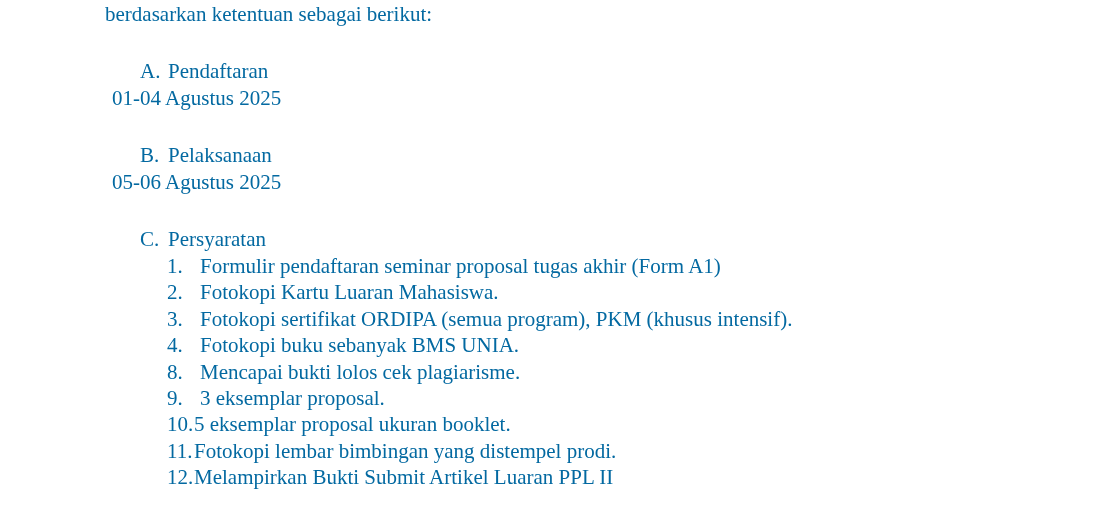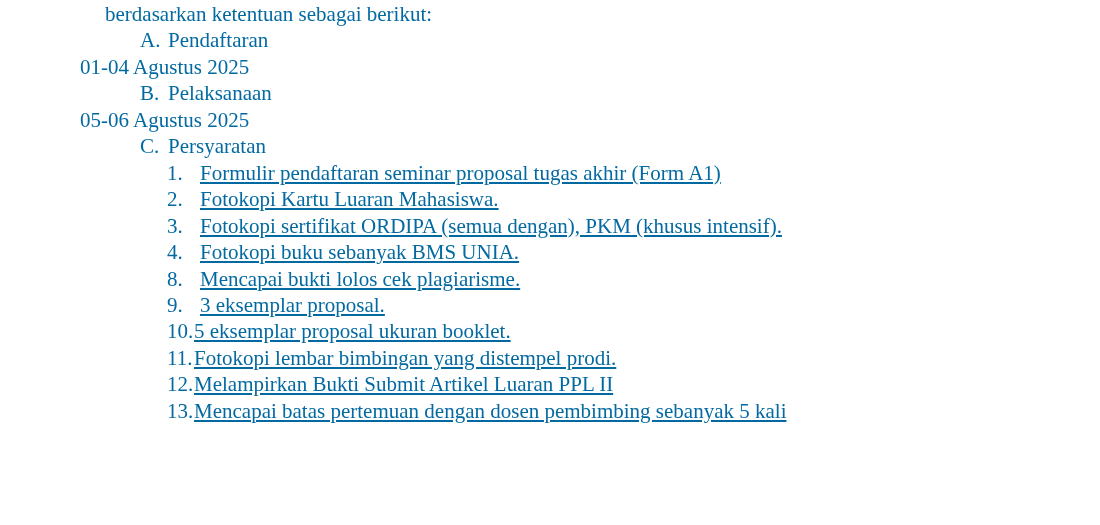--- a/index.html
+++ b/index.html
@@ -12,23 +12,23 @@
     font-family: "Liberation Serif", "DejaVu Serif", serif;
     font-size: 21px;
     color: #0369a1;
   }
   .doc { margin-top: 1px; }
   .line {
     line-height: 26.45px;
     white-space: nowrap;
   }
   .line.intro  { padding-left: 105px; }
-  .line.letter { padding-left: 140px; }
-  .line.date   { padding-left: 80px; }
-  .line.num    { padding-left: 167px; text-decoration: underline; }
+  .line.letter { padding-left: 140px; margin-top: 31px; }
+  .line.date   { padding-left: 112px; }
+  .line.num    { padding-left: 167px; }
   .lmark { display: inline-block; width: 28px; }
   .nmark { display: inline-block; width: 33px; }
   .num.wide .nmark { width: 27px; }
 </style>
 </head>
 <body>
 
 <div class="page">
   <div class="doc">
 
@@ -54,38 +54,35 @@
       <span class="lmark">C.</span><span>Persyaratan</span>
     </div>
 
     <div class="line num">
       <span class="nmark">1.</span><span>Formulir pendaftaran seminar proposal tugas akhir (Form A1)</span>
     </div>
     <div class="line num">
       <span class="nmark">2.</span><span>Fotokopi Kartu Luaran Mahasiswa.</span>
     </div>
     <div class="line num">
-      <span class="nmark">3.</span><span>Fotokopi sertifikat ORDIPA (semua dengan), PKM (khusus intensif).</span>
+      <span class="nmark">3.</span><span>Fotokopi sertifikat ORDIPA (semua program), PKM (khusus intensif).</span>
     </div>
     <div class="line num">
       <span class="nmark">4.</span><span>Fotokopi buku sebanyak BMS UNIA.</span>
     </div>
     <div class="line num">
       <span class="nmark">8.</span><span>Mencapai bukti lolos cek plagiarisme.</span>
     </div>
     <div class="line num">
       <span class="nmark">9.</span><span>3 eksemplar proposal.</span>
     </div>
     <div class="line num wide">
       <span class="nmark">10.</span><span>5 eksemplar proposal ukuran booklet.</span>
     </div>
     <div class="line num wide">
       <span class="nmark">11.</span><span>Fotokopi lembar bimbingan yang distempel prodi.</span>
     </div>
     <div class="line num wide">
       <span class="nmark">12.</span><span>Melampirkan Bukti Submit Artikel Luaran PPL II</span>
     </div>
-    <div class="line num wide">
-      <span class="nmark">13.</span><span>Mencapai batas pertemuan dengan dosen pembimbing sebanyak 5 kali</span>
-    </div>
 
   </div>
 </div>
 
 </body></html>

